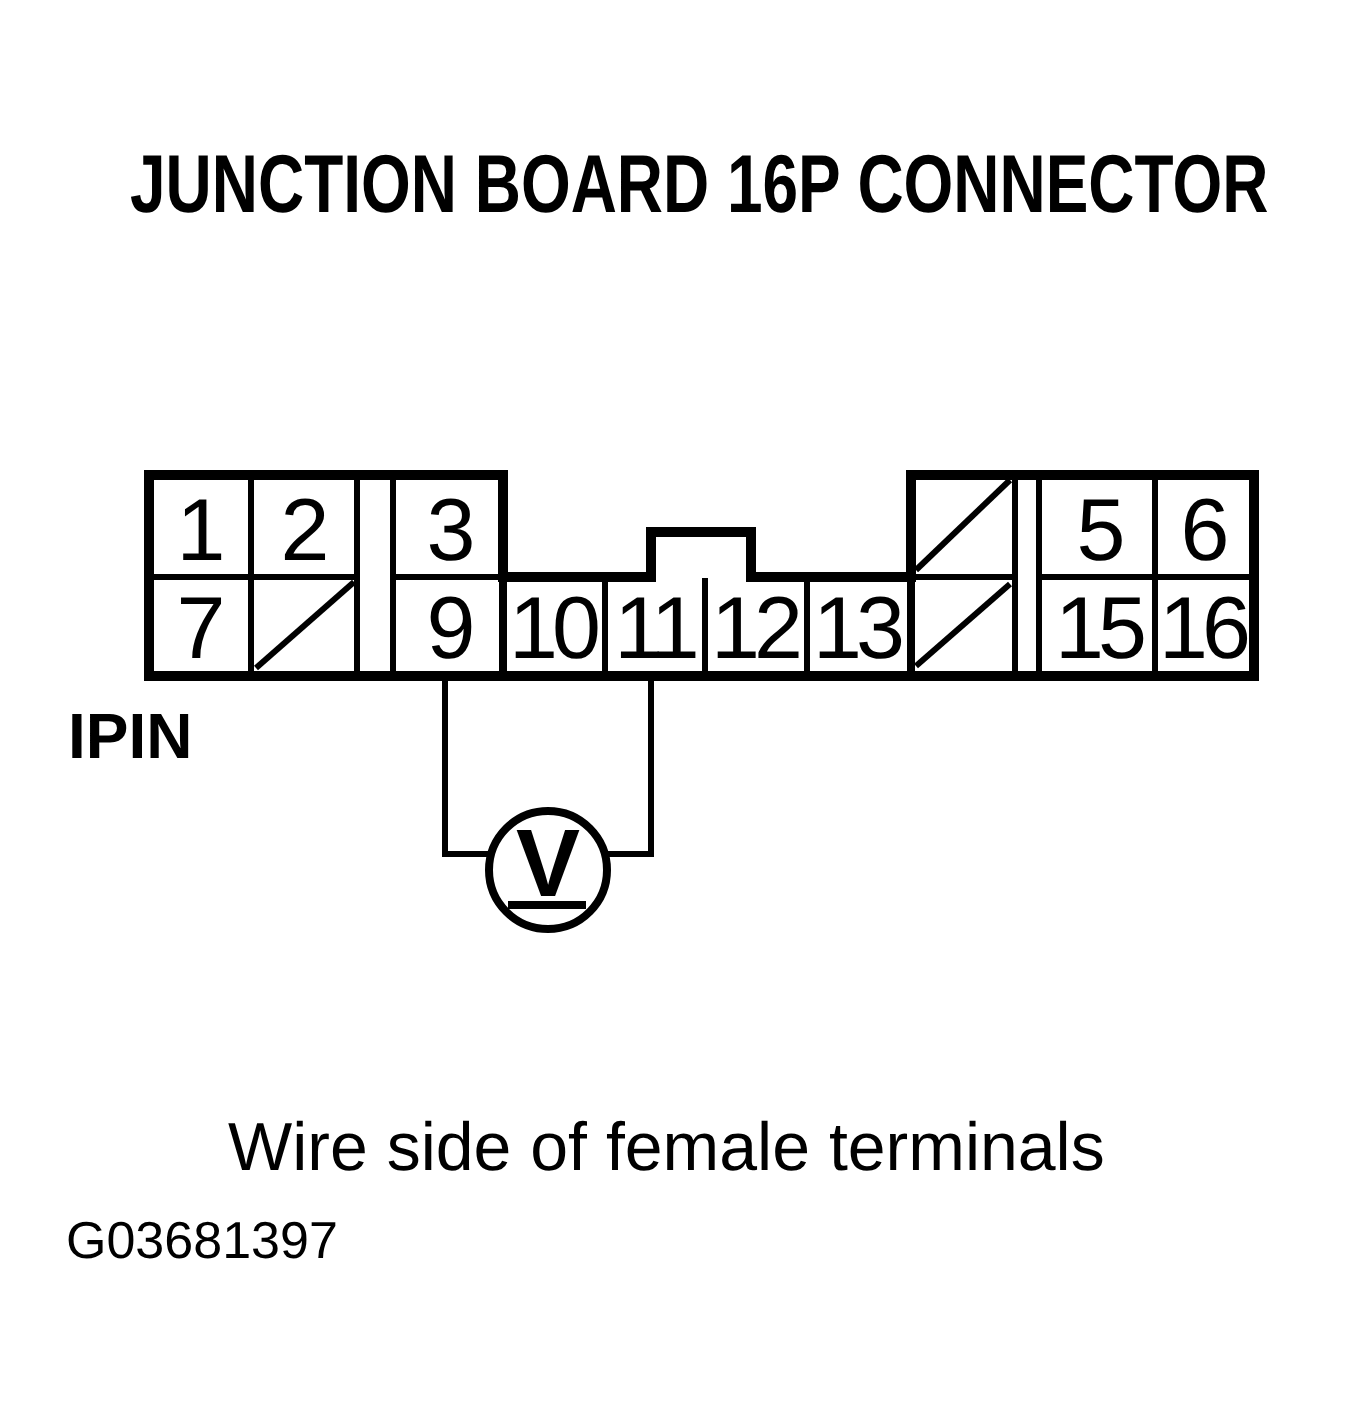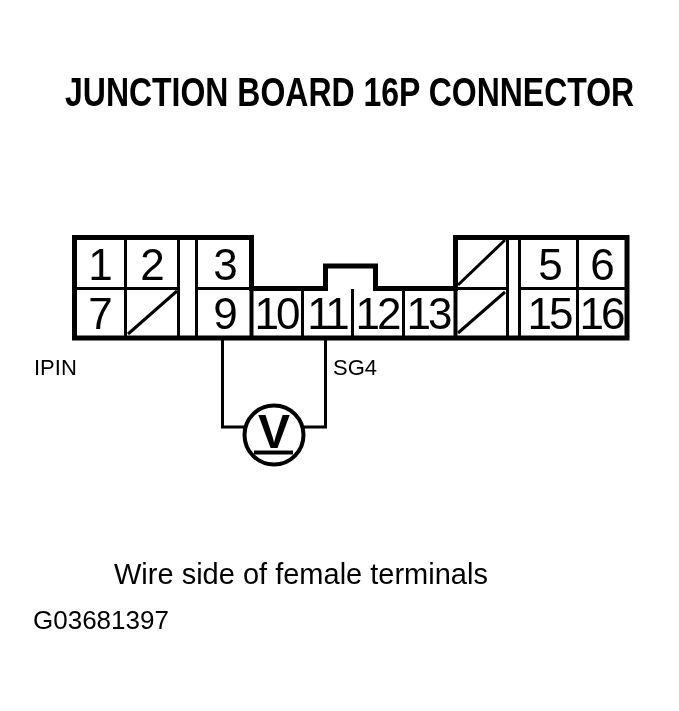--- a/index.html
+++ b/index.html
@@ -44,33 +44,33 @@
   }
   .meter-v {
     font-family: "Liberation Sans", sans-serif;
     font-size: 48px;
     font-weight: bold;
     text-anchor: middle;
     fill: #000000;
   }
   .signal-label {
     position: absolute;
-    font-size: 22px;
-    font-weight: normal;
+    font-size: 32px;
+    font-weight: bold;
     line-height: 28px;
     white-space: nowrap;
     text-align: center;
   }
   .signal-label.ipin { left: 34px; top: 354px; }
   .signal-label.sg4  { left: 333px; top: 354px; }
   .caption {
     position: absolute;
     left: 114px;
     top: 560px;
-    font-size: 29px;
+    font-size: 34px;
     line-height: 29px;
     white-space: nowrap;
   }
   .figure-id {
     position: absolute;
     left: 33px;
     top: 607px;
     font-size: 26px;
     line-height: 26px;
     white-space: nowrap;
@@ -133,17 +133,16 @@
     <text class="pin-num" x="549" y="329">15</text>
     <text class="pin-num" x="601" y="329">16</text>
   </g>
 </svg>
 
 <div class="signal-label ipin">
   <div>IPIN</div>
 </div>
 
 <div class="signal-label sg4">
-  <div>SG4</div>
 </div>
 
 <div class="caption">Wire side of female terminals</div>
 <div class="figure-id">G03681397</div>
 
 </body></html>

